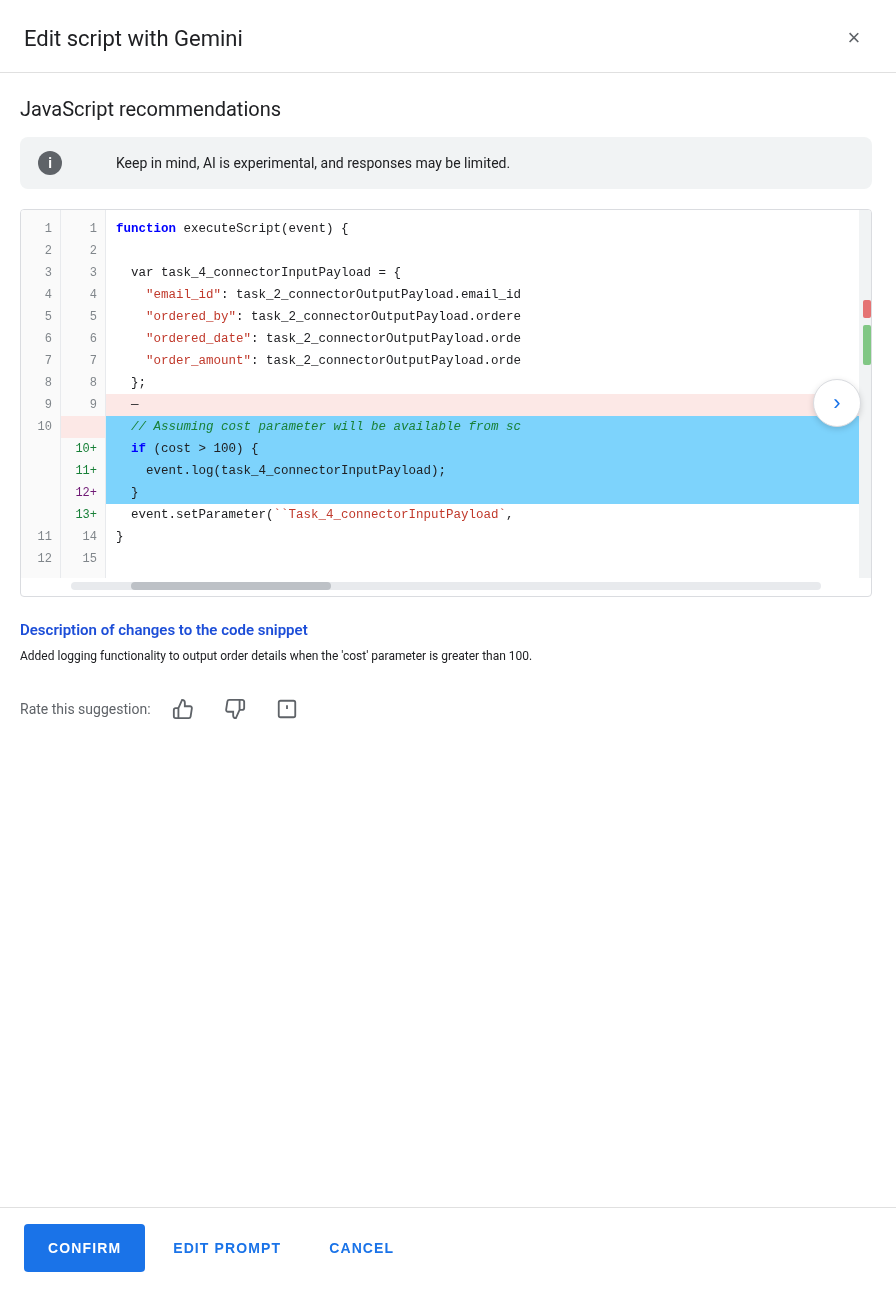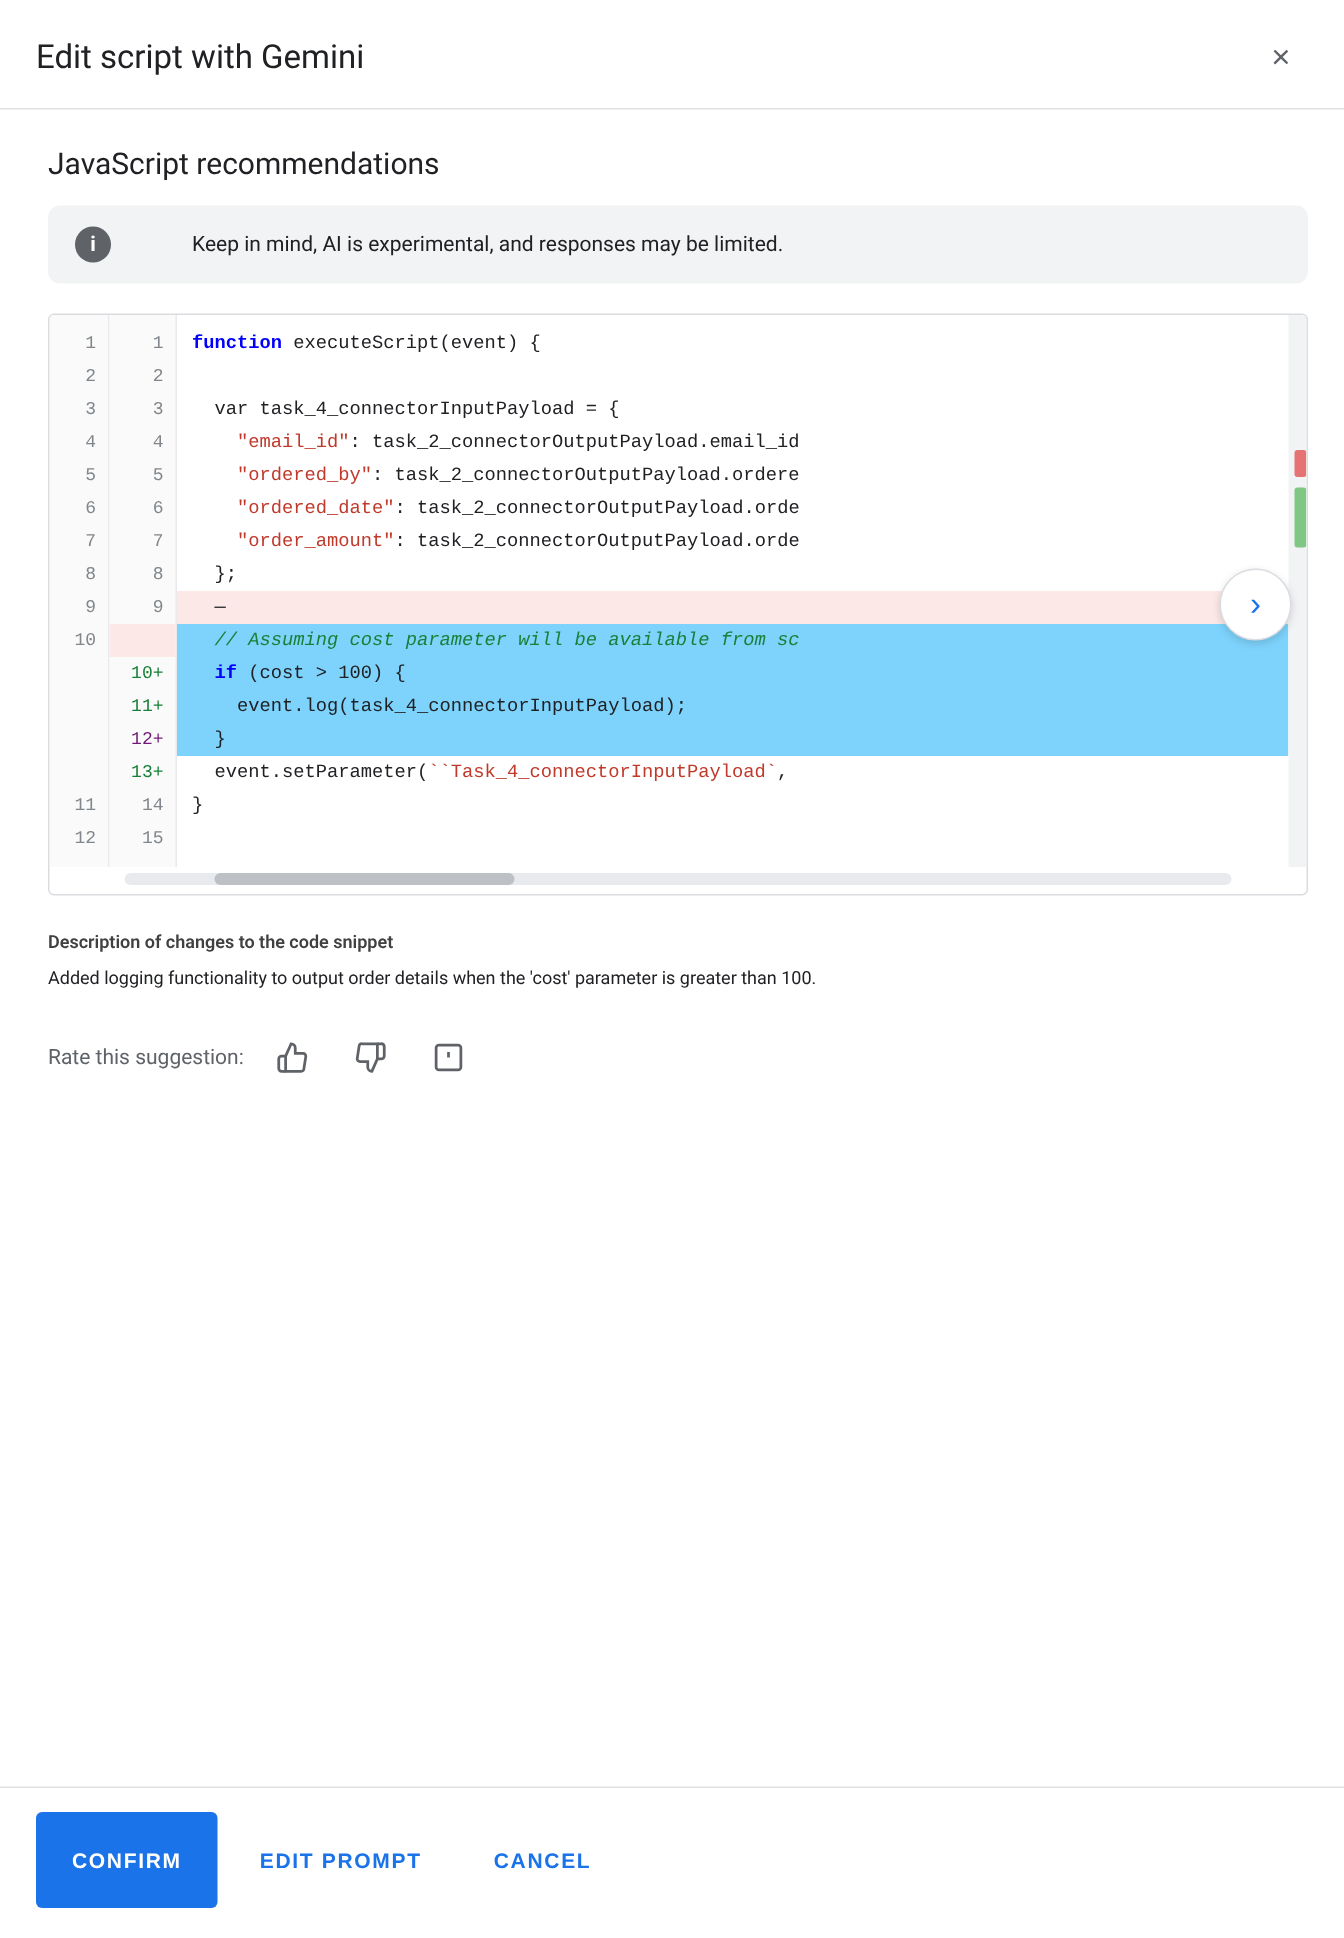--- a/index.html
+++ b/index.html
@@ -37,21 +37,21 @@
       align-items: center;
       justify-content: center;
       cursor: pointer;
       border-radius: 50%;
       border: none;
       background: transparent;
       font-size: 22px;
       color: #5f6368;
     }
     .dialog-body {
-      padding: 24px 24px 0 32px;
+      padding: 24px 24px 0 20px;
       flex: 1;
       display: flex;
       flex-direction: column;
     }
     .section-title {
       font-size: 20px;
       font-weight: 400;
       color: #202124;
       margin-bottom: 16px;
     }
@@ -184,23 +184,23 @@
     }
     
     .kw { color: #0000ff; font-weight: bold; }
     .str { color: #c0392b; }
     .comment { color: #188038; font-style: italic; }
     .normal-code { color: #202124; text-align: right; }
     .description-section {
       padding: 16px 0 8px 0;
     }
     .desc-title {
-      font-size: 12px;
+      font-size: 15px;
       font-weight: 600;
-      color: #404040;
+      color: #1d4ed8;
       margin-bottom: 8px;
     }
     .desc-text {
       font-size: 12px;
       color: #202124;
       line-height: 1.5;
     }
     .rating-section {
       display: flex;
       align-items: center;
@@ -231,21 +231,21 @@
       gap: 8px;
       border-top: 1px solid #e0e0e0;
     }
     .btn-confirm {
       background: #1a73e8;
       color: #fff;
       font-size: 14px;
       font-weight: 700;
       letter-spacing: 0.08em;
       padding: 0 24px;
-      height: 64px;
+      height: 48px;
       border: none;
       border-radius: 4px;
       cursor: pointer;
       text-transform: uppercase;
     }
     .btn-text {
       background: transparent;
       border: none;
       color: #1a73e8;
       font-size: 14px;

